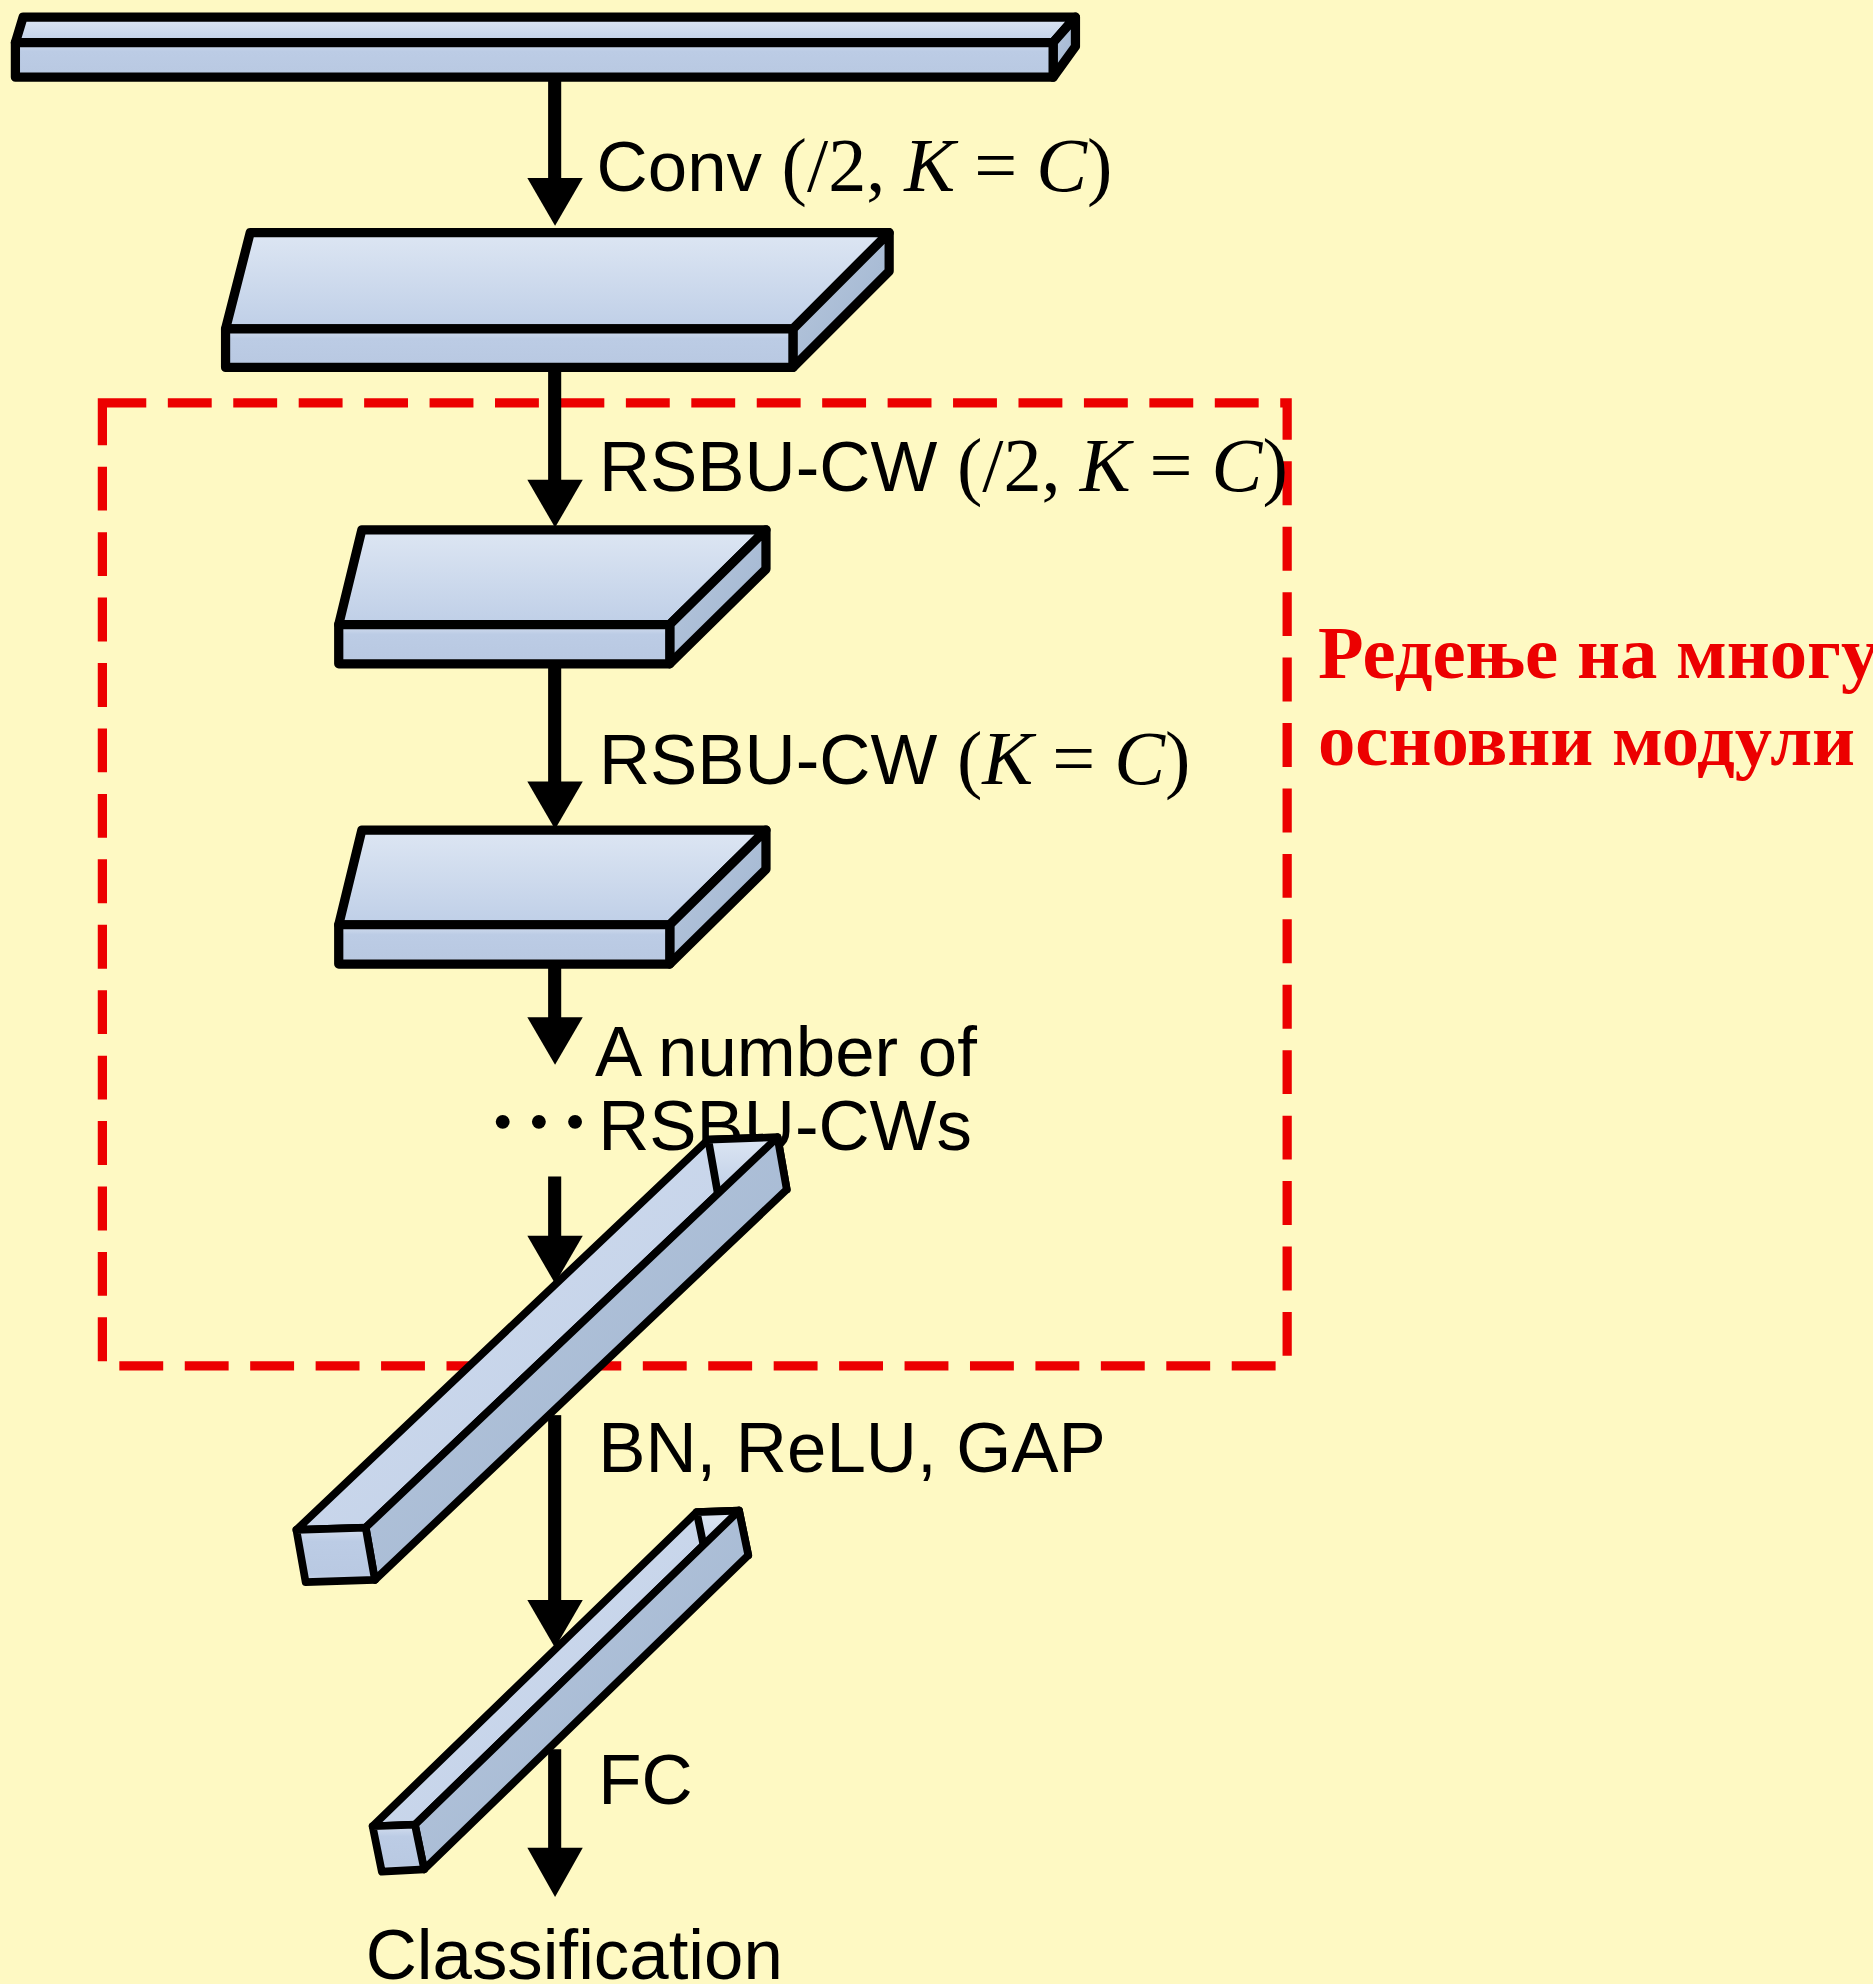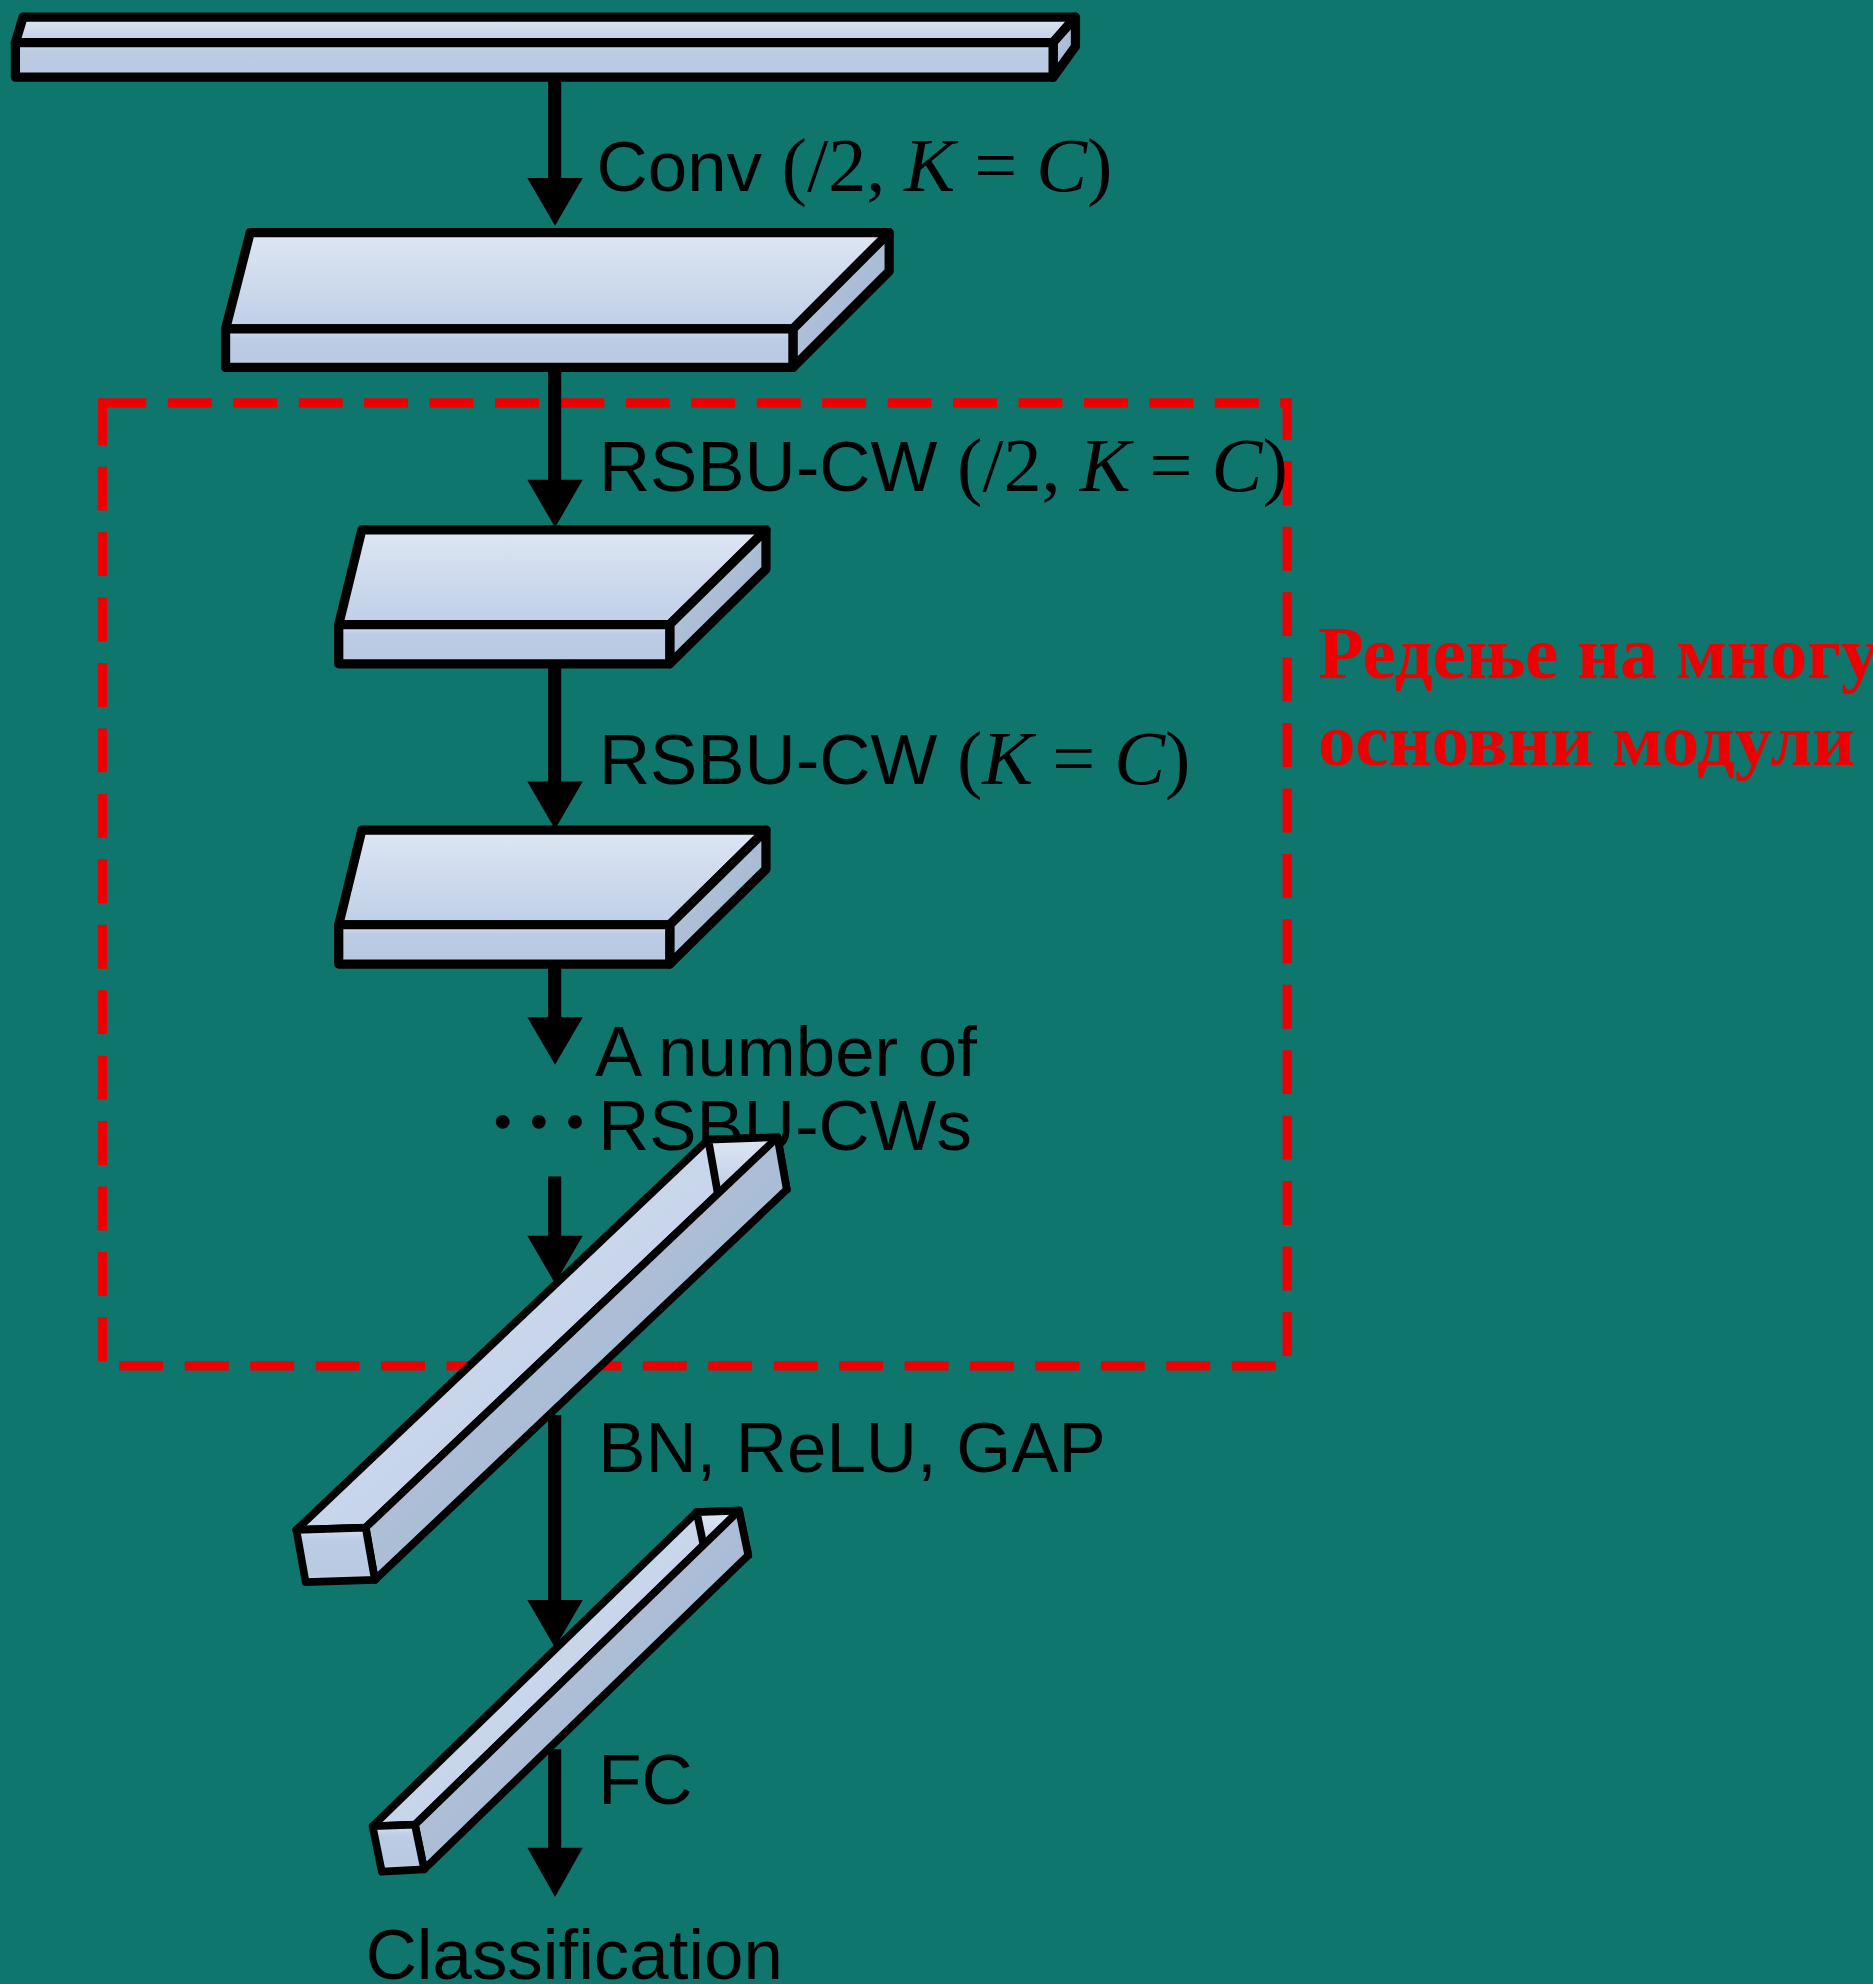--- a/index.html
+++ b/index.html
@@ -1,16 +1,16 @@
 <!DOCTYPE html>
 <html style="font-size:12.3px"><head>
 <meta charset="utf-8">
 <style>
   html,body{margin:0;padding:0;background:#ffffff;}
-  .stage{position:relative;width:1873px;height:1985px;background:#0f766e;overflow:hidden;}
+  .stage{position:relative;width:1873px;height:1985px;background:#fef9c3;overflow:hidden;}
   svg{display:block;}
   .lbl{font-family:"Liberation Sans",sans-serif;font-size:92px;fill:#000;}
   .math{font-family:"Liberation Serif",serif;font-size:99px;}
   .mi{font-style:italic;}
   .note{font-family:"Liberation Serif",serif;font-weight:bold;font-size:97px;fill:#ec0000;}
   .outline{stroke:#000;stroke-width:12;stroke-linejoin:round;}
   .thin-outline{stroke:#000;stroke-width:10;stroke-linejoin:round;}
 </style>
 </head>
 <body>

